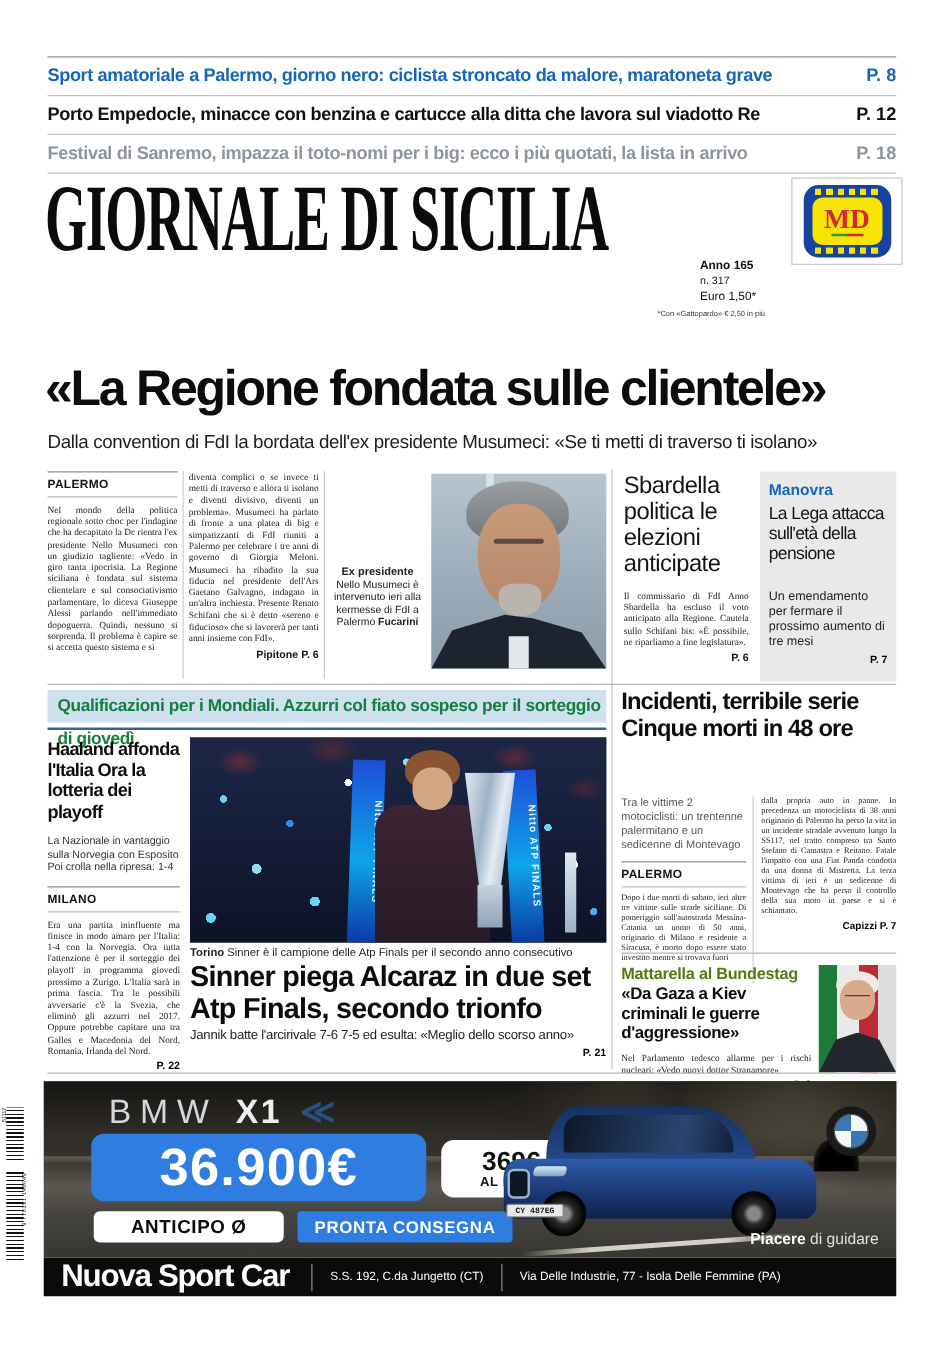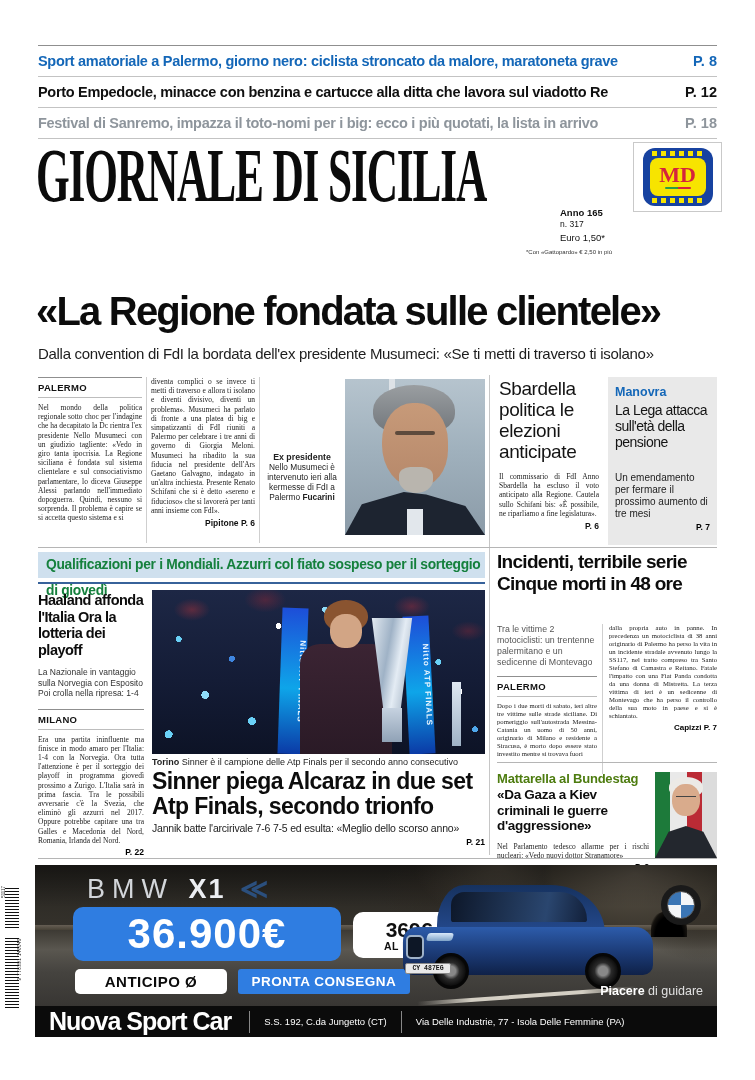--- a/index.html
+++ b/index.html
@@ -121,21 +121,21 @@
   .trophy-side { position:absolute; left:300px; top:92px; width:9px; height:64px; background:linear-gradient(#dfe8f2,#9fb2c6); }
 
   .sin-caption { position:absolute; left:152px; top:757px; width:333px; font-size:9px; color:#222; }
   .sin-caption b { font-size:9px; }
   .sin-head { position:absolute; left:152px; top:769px; width:333px; font-weight:bold; font-size:23px; line-height:24.5px; letter-spacing:-0.6px; color:#0c0c0c; }
   .sin-deck { position:absolute; left:152px; top:822px; width:333px; font-size:10.5px; letter-spacing:-0.2px; color:#222; }
   .sin-page { position:absolute; left:152px; top:837px; width:333px; text-align:right; font-weight:bold; font-size:8.5px; }
 
   
   .inc-head { position:absolute; left:497px; top:551px; width:222px; font-weight:bold; font-size:19px; line-height:22px; letter-spacing:-0.7px; color:#0c0c0c; }
-  .inc-cols { position:absolute; left:497px; top:624px; width:220px; height:150px; display:flex; overflow:hidden; }
+  .inc-cols { position:absolute; left:497px; top:637px; width:220px; height:150px; display:flex; overflow:hidden; }
   .inc-left { width:105px; padding-right:5px; }
   .inc-right { width:115px; padding-left:6px; border-left:1px solid #cfcfcf; }
   .inc-deck { font-size:8.8px; line-height:11px; color:#555; margin-bottom:8px; }
   .inc-body { font-family:"Liberation Serif", serif; font-size:6.7px; line-height:8px; text-align:justify; color:#1a1a1a; }
   .inc-byline { text-align:right; font-size:8px; font-weight:bold; margin-top:3px; }
 
   .matt-rule { position:absolute; left:497px; top:762px; width:220px; height:1px; background:#b5b5b5; }
   .matt { position:absolute; left:497px; top:771px; width:152px; }
   .matt-kicker { color:#4d7c0f; font-weight:bold; font-size:13px; letter-spacing:-0.2px; }
   .matt-head { font-weight:bold; font-size:13.5px; line-height:15.5px; letter-spacing:-0.3px; color:#0d0d0d; margin-top:1px; }

